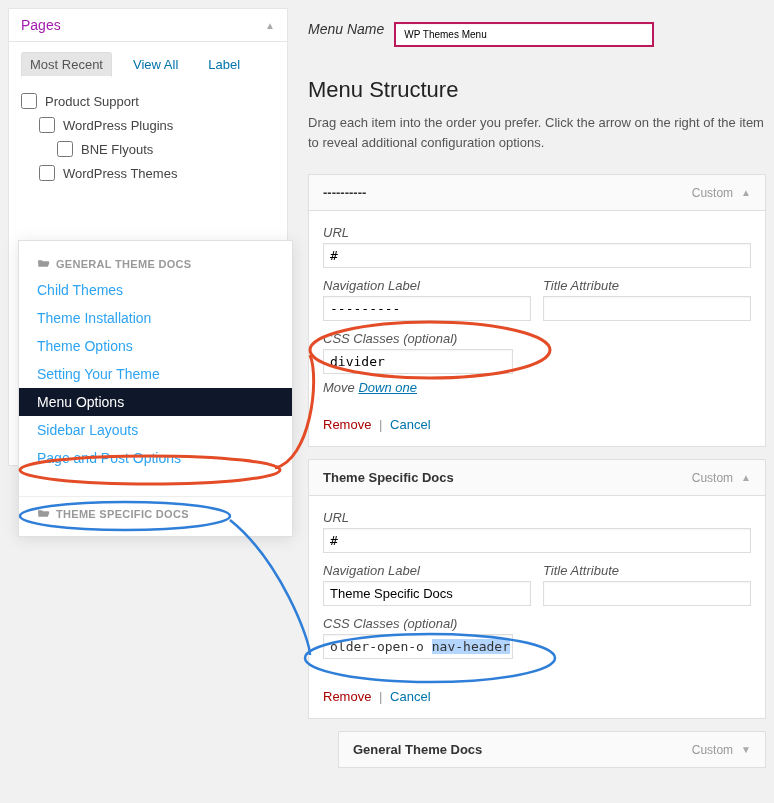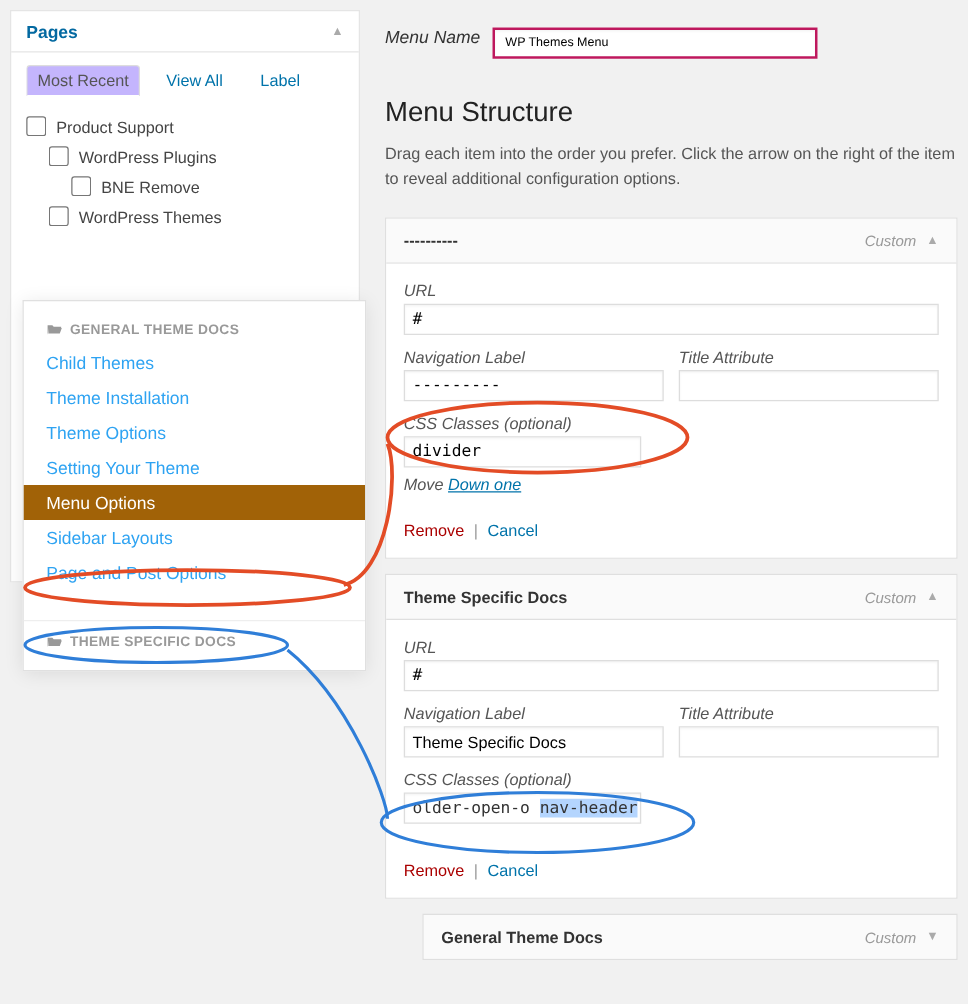--- a/index.html
+++ b/index.html
@@ -31,22 +31,22 @@
   }
   .pages-header {
     display: flex;
     justify-content: space-between;
     align-items: center;
     padding: 8px 12px;
     border-bottom: 1px solid #e5e5e5;
   }
   .pages-header h3 {
     font-size: 14px;
-    font-weight: 700;
-    color: #0369a1;
+    font-weight: 400;
+    color: #a21caf;
   }
   .pages-header .toggle {
     color: #aaa;
     font-size: 10px;
   }
   .tabs {
     display: flex;
     gap: 12px;
     padding: 10px 12px 0 12px;
   }
@@ -54,21 +54,21 @@
     font-size: 13px;
     padding: 4px 8px;
     border: 1px solid transparent;
     color: #0073aa;
     cursor: pointer;
   }
   .tab.active {
     border: 1px solid #ddd;
     border-bottom: 1px solid #fff;
     color: #555;
-    background: #c4b5fd;
+    background: #e5e5e5;
     border-radius: 3px 3px 0 0;
   }
   .page-list {
     padding: 12px 12px 20px 12px;
   }
   .page-item {
     display: flex;
     align-items: center;
     gap: 8px;
     padding: 4px 0;
@@ -105,21 +105,21 @@
     color: #999;
   }
   .popup-header svg { width: 13px; height: 13px; fill: #999; }
   .popup-item {
     padding: 6px 18px;
     font-size: 14px;
     color: #2ea3f2;
     cursor: pointer;
   }
   .popup-item.selected {
-    background: #a16207;
+    background: #0f172a;
     color: #fff;
   }
   .popup-item.divider-blank {
     height: 24px;
   }
 
   
   .right-col {
     flex: 1;
     padding-top: 2px;
@@ -177,21 +177,20 @@
     font-size: 13px;
     font-weight: 600;
     color: #333;
   }
   .menu-item-type {
     display: flex;
     align-items: center;
     gap: 8px;
     font-size: 12px;
     color: #999;
-    font-style: italic;
   }
   .menu-item-type .arrow {
     font-size: 10px;
     color: #aaa;
   }
   .menu-item-body {
     padding: 14px;
     background: #fff;
   }
   .field-row {
@@ -261,21 +260,21 @@
         <div class="page-item">
           <input type="checkbox" style="">
           <span>Product Support</span>
         </div>
         <div class="page-item indent-1">
           <input type="checkbox" style="">
           <span>WordPress Plugins</span>
         </div>
         <div class="page-item indent-2">
           <input type="checkbox" style="">
-          <span>BNE Remove</span>
+          <span>BNE Flyouts</span>
         </div>
         <div class="page-item indent-1">
           <input type="checkbox" style="">
           <span>WordPress Themes</span>
         </div>
         <div style="height:260px"></div>
       </div>
     </div>
 
     <div class="popup">

